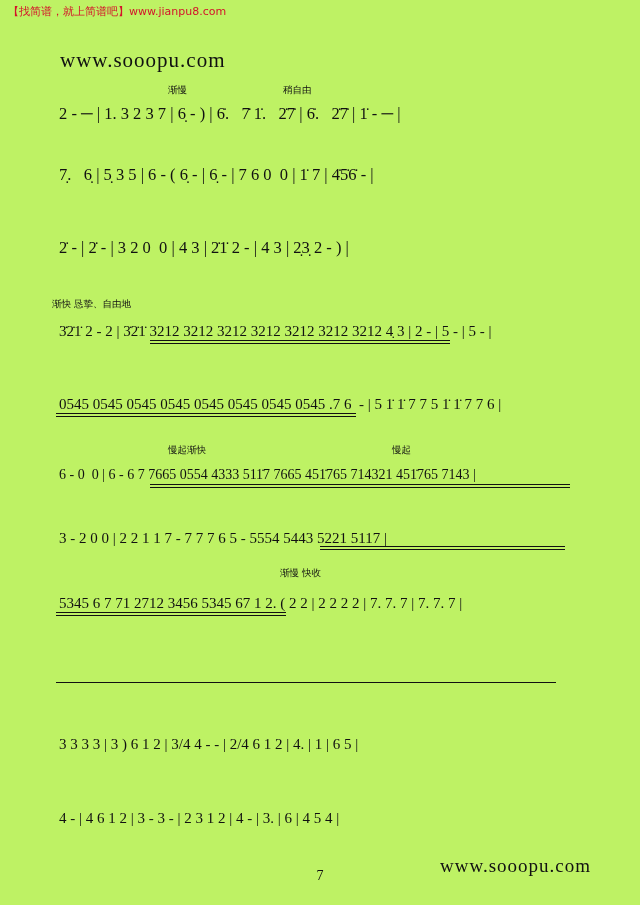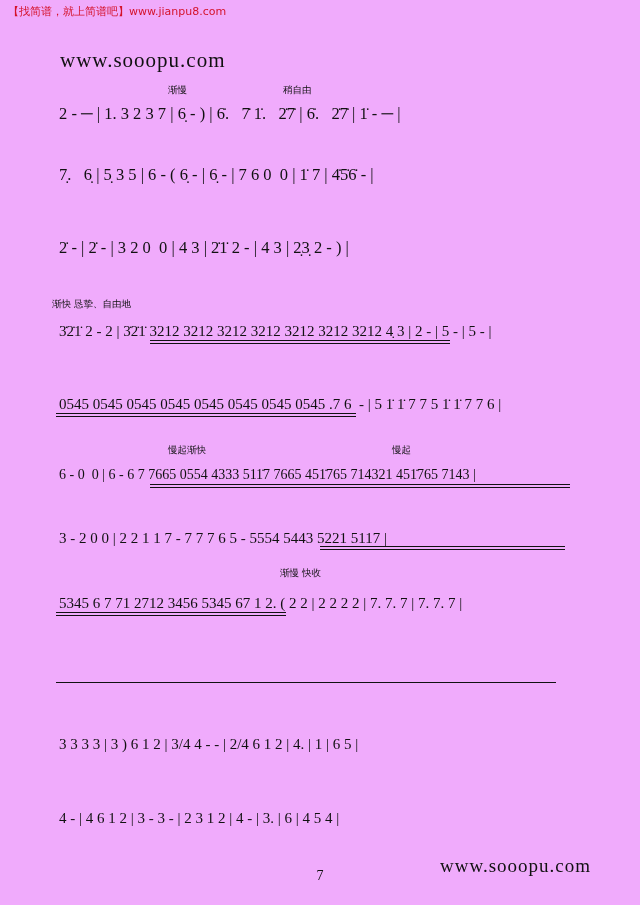--- a/index.html
+++ b/index.html
@@ -12,21 +12,21 @@
     height: 905px;
     position: relative;
     font-family: "Liberation Serif", serif;
     overflow: hidden;
   }
   .page {
     position: absolute;
     left: 0; top: 0;
     width: 640px;
     height: 905px;
-    background: #f0abfc;
+    background: #bef264;
   }
   
   .banner {
     position: absolute;
     left: 8px;
     top: 4px;
     font-size: 11px;
     color: #d4122a;
     font-family: "DejaVu Sans", sans-serif;
     letter-spacing: 0px;

